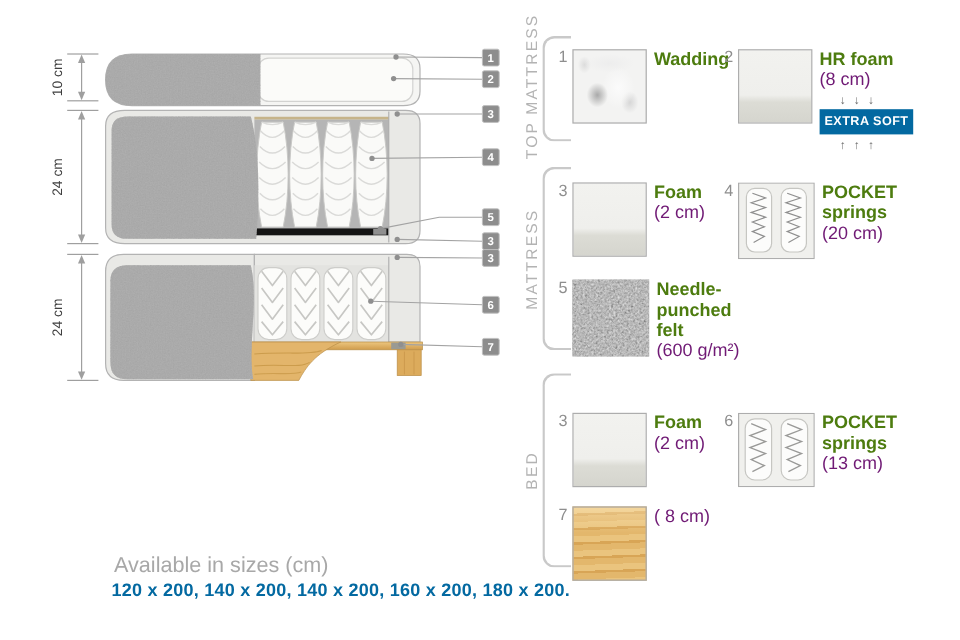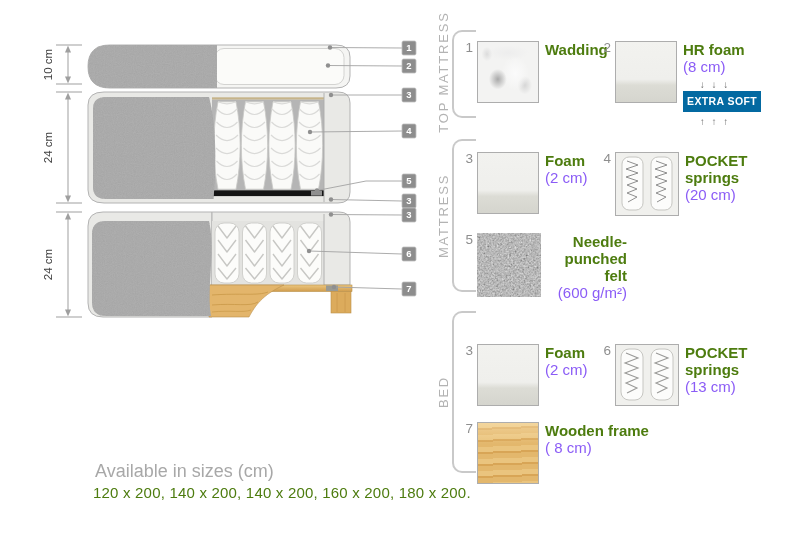--- a/index.html
+++ b/index.html
@@ -23,29 +23,29 @@
       radial-gradient(closest-side at 50% 18%, #ededed, rgba(255,255,255,0) 70%),
       radial-gradient(closest-side at 15% 20%, #dcdcdc, rgba(255,255,255,0) 60%),
       #f3f3f2;}
   .t-foam{background:linear-gradient(180deg,#f2f2ef 0%,#efefec 62%,#dcdcd5 72%,#d5d5ce 100%);}
   .t-wood{background:
       linear-gradient(180deg, rgba(255,236,195,0.45), rgba(255,255,255,0) 35%),
       repeating-linear-gradient(178deg,#eac47e 0 5px,#d8a556 5px 7px,#e3b76c 7px 12px),
       #e2b366;}
   .lbl{margin-left:6px;width:84px;line-height:17px;font-size:15px;}
   .lbl .nm{font-weight:bold;color:#4d7c0f;}
-  .lbl .dt{font-weight:normal;color:#8b5cf6;}
-  .lbl.narrow{width:80px;text-align:right;}
+  .lbl .dt{font-weight:normal;color:#701a75;}
+  .lbl.narrow{width:80px;}
   .lbl.wide{width:150px;}
   .arrows{width:64px;text-align:center;font-size:10px;color:#6a6a6a;letter-spacing:2px;
           line-height:11px;margin-top:4px;}
   .badge{display:inline-block;background:#0369a1;color:#fff;font-size:10.5px;font-weight:bold;
          letter-spacing:0.4px;padding:2px 4px;margin-top:1px;}
   .avail{position:absolute;font-size:18px;color:#a8a8a8;}
-  .sizes{position:absolute;font-size:15px;font-weight:normal;color:#4d7c0f;letter-spacing:0.2px;}
+  .sizes{position:absolute;font-size:15px;font-weight:bold;color:#0369a1;letter-spacing:0.2px;}
 </style>
 </head>
 <body>
 
 <div class="canvas">
 
   <svg class="abs" style="left:0;top:0" width="430" height="533" viewBox="0 0 430 533">
     <defs>
       <filter id="fabricF" x="-5%" y="-5%" width="110%" height="110%">
         <feTurbulence type="fractalNoise" baseFrequency="0.9" numOctaves="2" seed="3" result="t"></feTurbulence>
@@ -293,21 +293,20 @@
     <div class="lbl">
       <div class="nm">POCKET springs</div>
       <div class="dt">(13 cm)</div>
     </div>
   </div>
 
   <div class="li" style="left:460px;top:422px">
     <span class="num">7</span>
     <div class="thumb t-wood"></div>
     <div class="lbl wide">
-      <div class="nm">Wooden frame</div>
       <div class="dt">( 8 cm)</div>
     </div>
   </div>
 
   <div class="avail" style="left:95px;top:461px">Available in sizes (cm)</div>
   <div class="sizes" style="left:93px;top:484px">120 x 200, 140 x 200, 140 x 200, 160 x 200, 180 x 200.</div>
 
 </div>
 
 </body></html>

